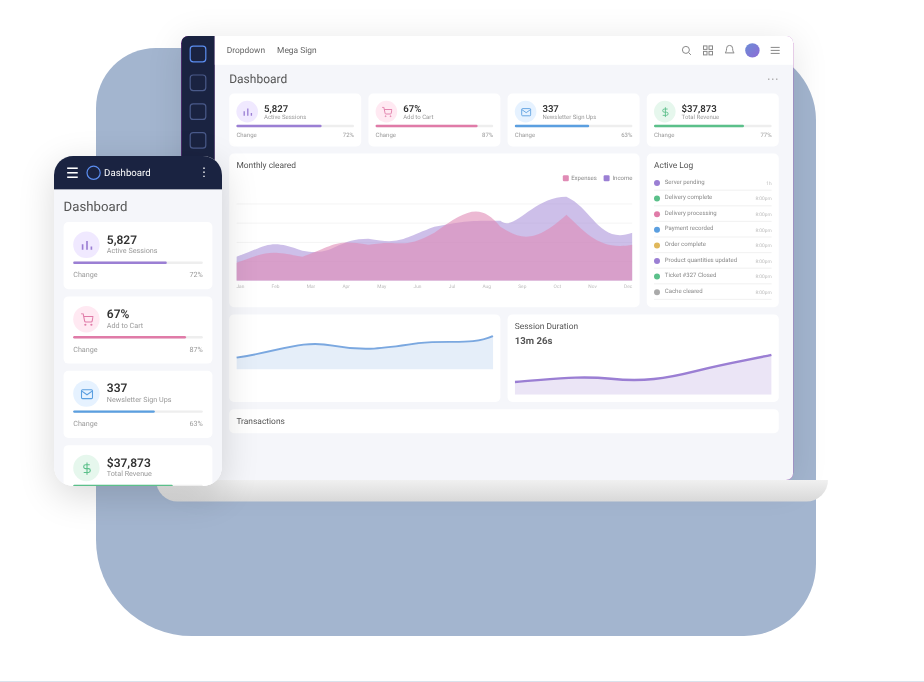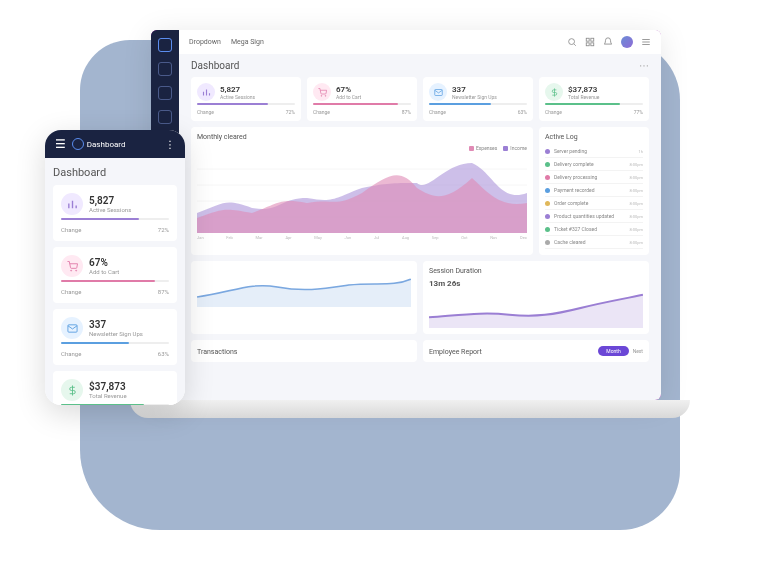--- a/index.html
+++ b/index.html
@@ -293,27 +293,20 @@
           <path d="M0,22 C20,20 30,18 45,20 C60,22 70,20 85,15 C100,10 110,8 120,5" fill="none" stroke="#9b7fd4" stroke-width="1.5"></path>
           <path d="M0,22 C20,20 30,18 45,20 C60,22 70,20 85,15 C100,10 110,8 120,5 L120,30 L0,30 Z" fill="#9b7fd4" opacity="0.2"></path>
         </svg>
       </div>
     </div>
 
     <div class="row4">
       <div class="panel">
         <span>Transactions</span>
       </div>
-      <div class="panel">
-        <span>Employee Report</span>
-        <div class="pill">
-          <span class="pill-btn">Month</span>
-          <span class="pill-txt">Next</span>
-        </div>
-      </div>
     </div>
   </div>
 </div>
 <div class="laptop-base"></div>
 
 <div class="phone">
   <div class="phone-top">
     <span class="phone-menu">☰</span>
     <span class="phone-logo">Dashboard</span>
     <span class="phone-dots">⋮</span>

